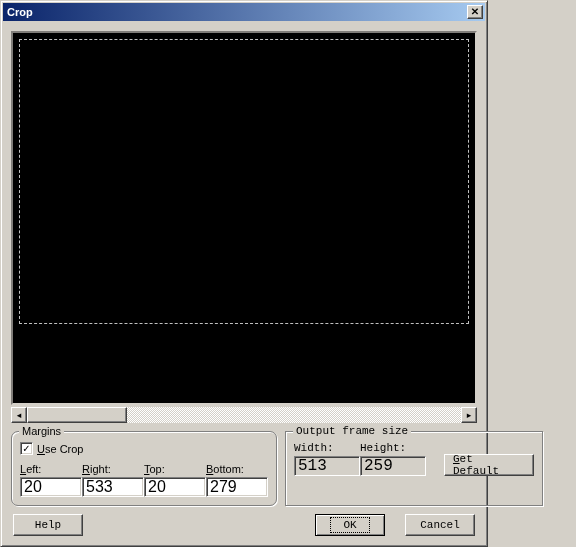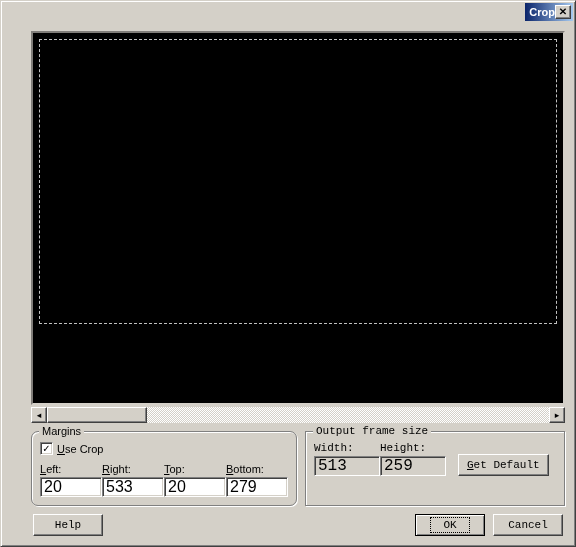--- a/index.html
+++ b/index.html
@@ -6,29 +6,28 @@
   html, body { margin: 0; padding: 0; }
   body {
     font-family: Tahoma, "MS Sans Serif", sans-serif;
     font-size: 11px;
     background: #d4d0c8;
     width: 576px;
     height: 547px;
     overflow: hidden;
   }
   .window {
-    width: 576px;
+    width: 488px;
     height: 547px;
     border: 1px solid #404040;
     border-top-color: #d4d0c8;
     border-left-color: #d4d0c8;
     box-shadow: inset 1px 1px 0 #fff, inset -1px -1px 0 #808080;
     display: flex;
     flex-direction: column;
-    align-items: flex-end;
   }
   .titlebar {
     height: 18px;
     background: linear-gradient(to right, #0a246a, #a6caf0);
     color: #fff;
     display: flex;
     align-items: center;
     padding-left: 4px;
     padding-right: 2px;
     margin: 2px 2px 0 2px;
@@ -204,30 +203,30 @@
     padding: 0 12px;
     line-height: 14px;
   }
   .output-fields {
     display: flex;
     align-items: flex-end;
   }
   .get-default-wrap {
     display: flex;
     align-items: flex-end;
-    margin-left: 12px;
+    margin-left: 18px;
   }
   .bottom-row {
     display: flex;
     justify-content: space-between;
     align-items: center;
     padding: 0 2px;
     font-family: Liberation Mono, monospace;
   }
-  .right-btns { display: flex; gap: 8px; }
+  .right-btns { display: flex; gap: 20px; }
   .u { text-decoration: underline; }
 </style>
 </head>
 <body>
 
 <div class="window">
   <div class="titlebar">
     <span class="title">Crop</span>
     <div class="close-btn">
       <span>✕</span>

